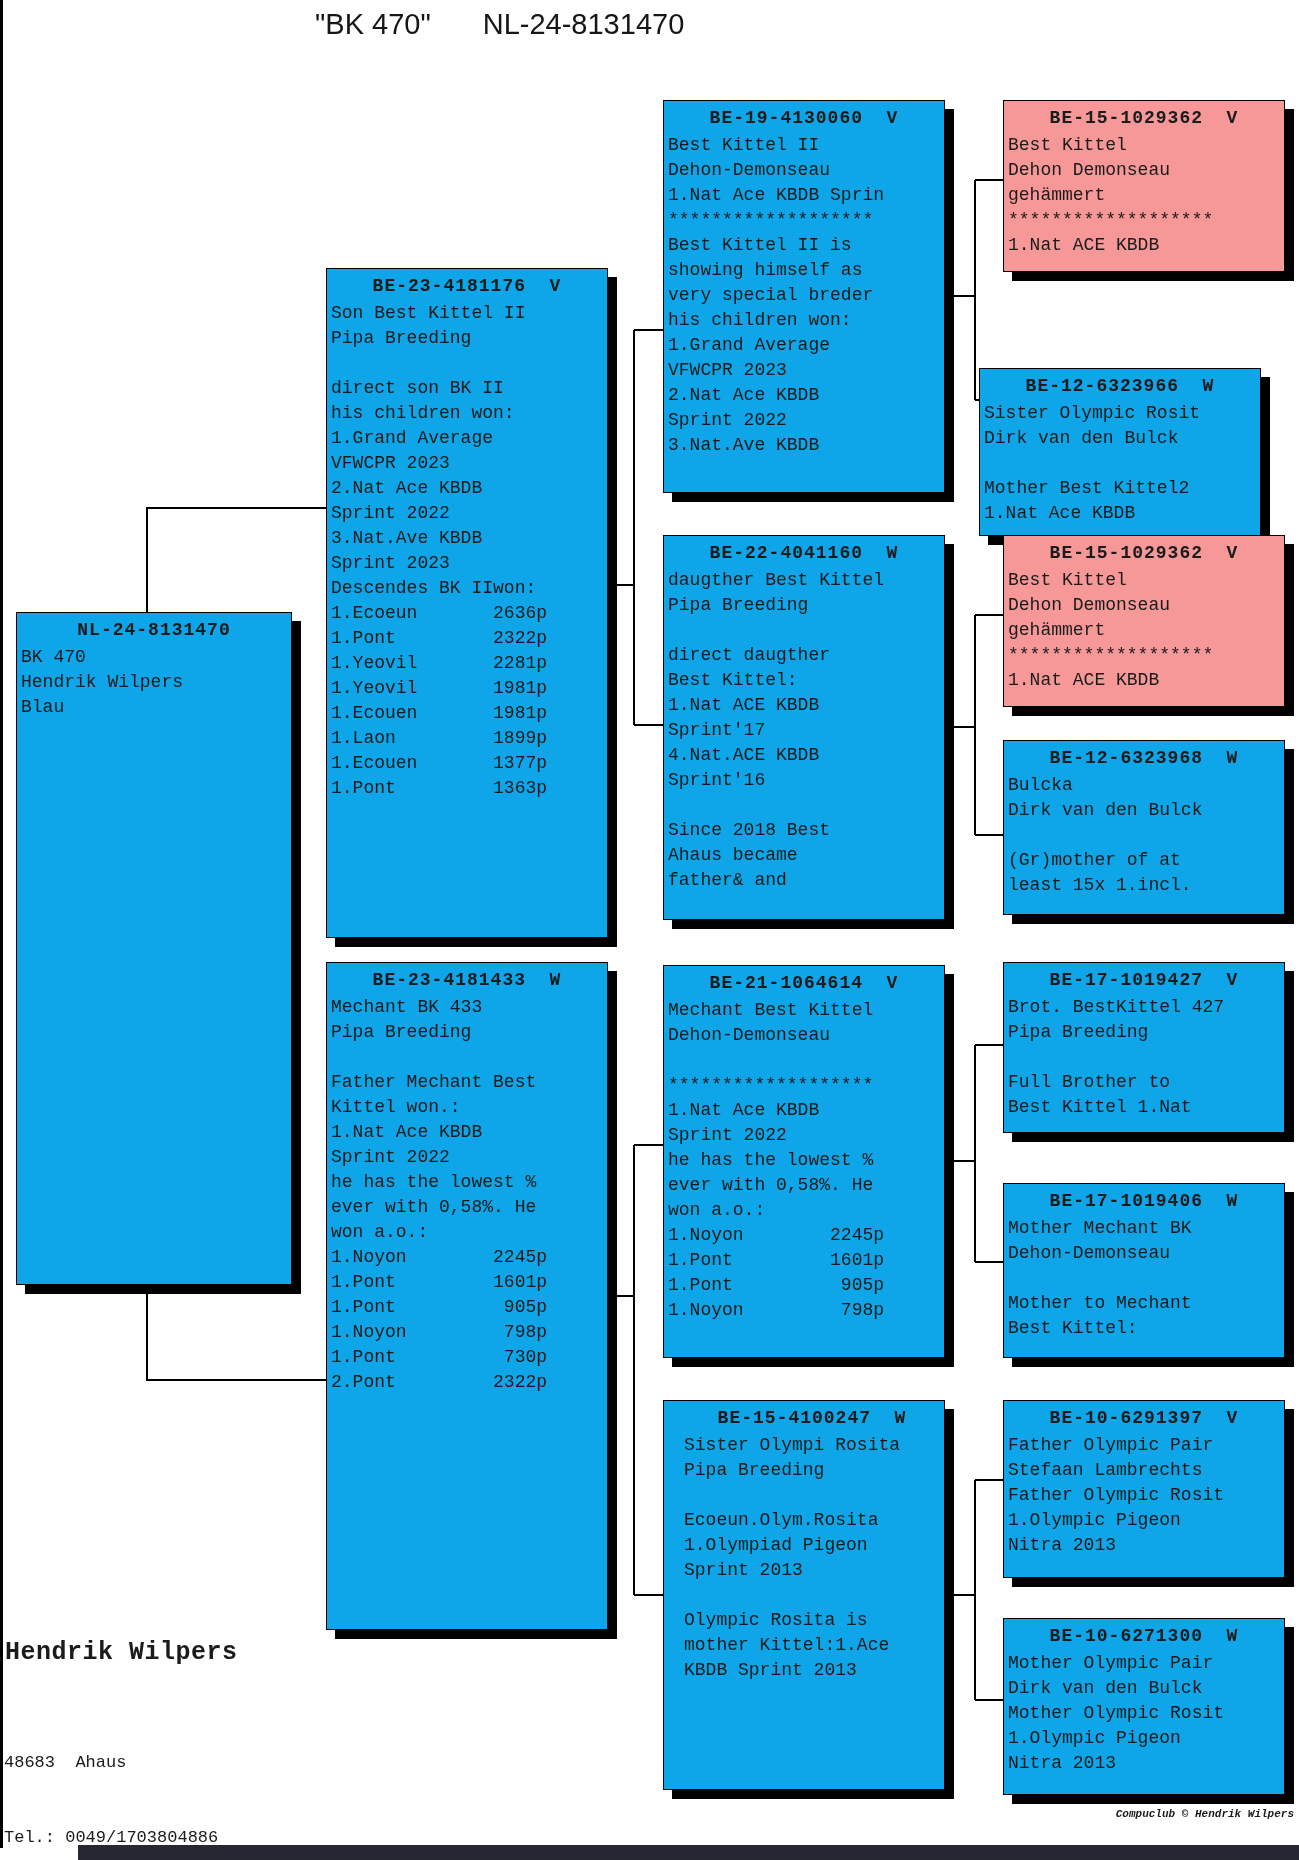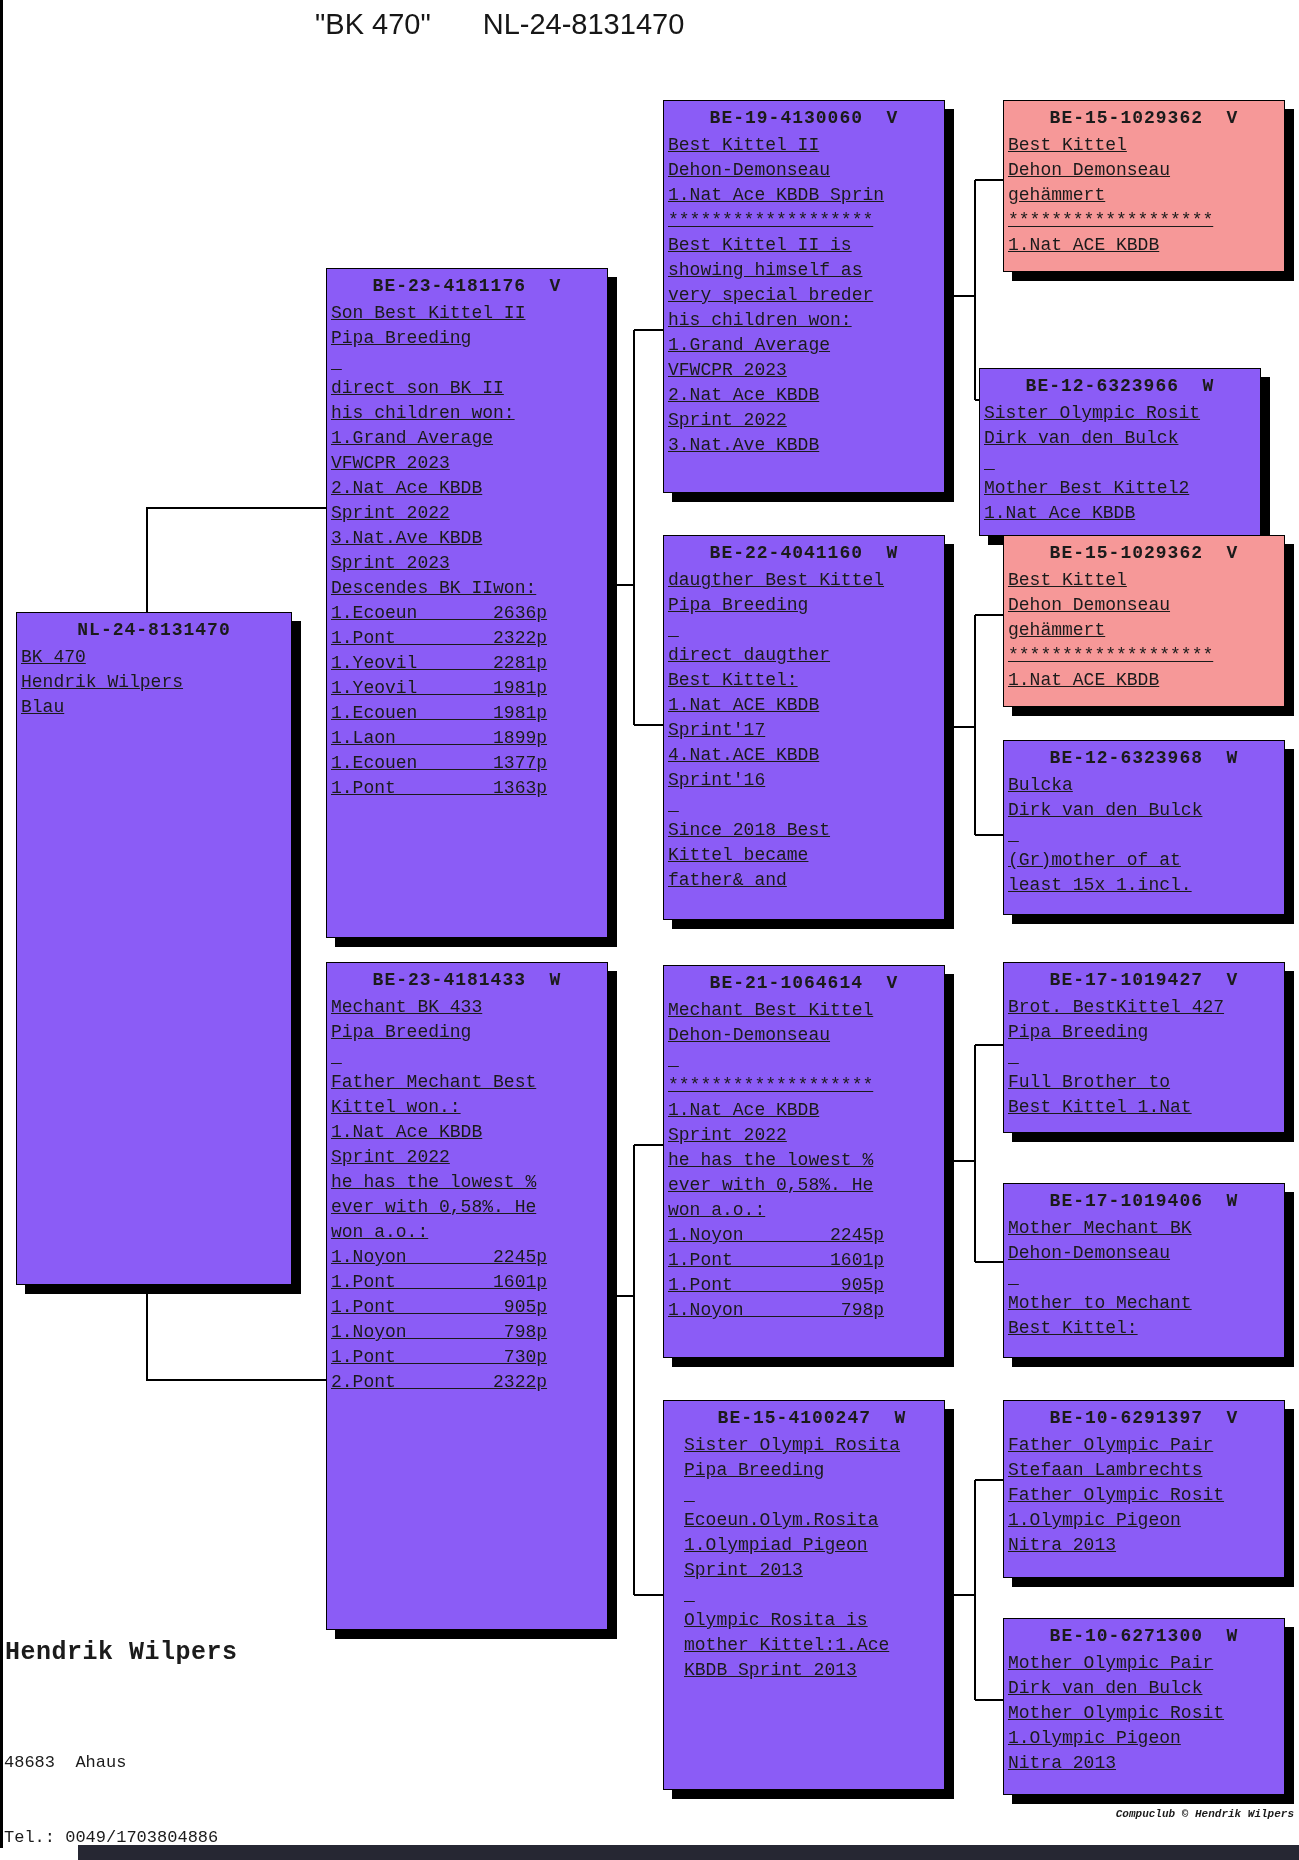--- a/index.html
+++ b/index.html
@@ -13,29 +13,29 @@
   .page-bottom-bar {
     position:absolute; left:78px; top:1845px; width:1221px; height:15px;
     background:var(--bar,#262733);
   }
   .title-wrap {
     position:absolute; top:8px; left:315px;
     font-family:"Liberation Sans", sans-serif; font-size:29px; color:#161616;
     display:flex; gap:52px; white-space:pre;
   }
   .box {
-    position:absolute; box-sizing:border-box; background:#8b5cf6;
+    position:absolute; box-sizing:border-box; background:#0ea5e9;
     border:1.5px solid #000; box-shadow:9px 9px 0 0 #000;
   }
   .box.pink { background:var(--pink,#f69898); }
   .box-header {
     text-align:center; font-weight:bold; font-size:18px; letter-spacing:1px;
     padding-top:4px; white-space:pre; line-height:26px;
   }
-  .box-lines { padding:2px 2px 0 4px;text-decoration:underline; }
+  .box-lines { padding:2px 2px 0 4px; }
   .box-line {
     font-size:18px; line-height:25px; min-height:25px; white-space:pre;
   }
   
   .b0  { left:16px;   top:612px;  width:276px; height:673px; }
   .b1  { left:326px;  top:268px;  width:282px; height:670px; }
   .b2  { left:326px;  top:962px;  width:282px; height:668px; }
   .b3  { left:663px;  top:100px;  width:282px; height:393px; }
   .b4  { left:663px;  top:535px;  width:282px; height:385px; }
   .b5  { left:663px;  top:965px;  width:282px; height:393px; }
@@ -164,21 +164,21 @@
         <div class="box-line">Pipa Breeding</div>
         <div class="box-line"> </div>
         <div class="box-line">direct daugther</div>
         <div class="box-line">Best Kittel:</div>
         <div class="box-line">1.Nat ACE KBDB</div>
         <div class="box-line">Sprint'17</div>
         <div class="box-line">4.Nat.ACE KBDB</div>
         <div class="box-line">Sprint'16</div>
         <div class="box-line"> </div>
         <div class="box-line">Since 2018 Best</div>
-        <div class="box-line">Kittel became</div>
+        <div class="box-line">Ahaus became</div>
         <div class="box-line">father&amp; and</div>
       </div>
     </div>
   <div class="box b5">
       <div class="box-header">BE-21-1064614  V</div>
       <div class="box-lines">
         <div class="box-line">Mechant Best Kittel</div>
         <div class="box-line">Dehon-Demonseau</div>
         <div class="box-line"> </div>
         <div class="box-line">*******************</div>

